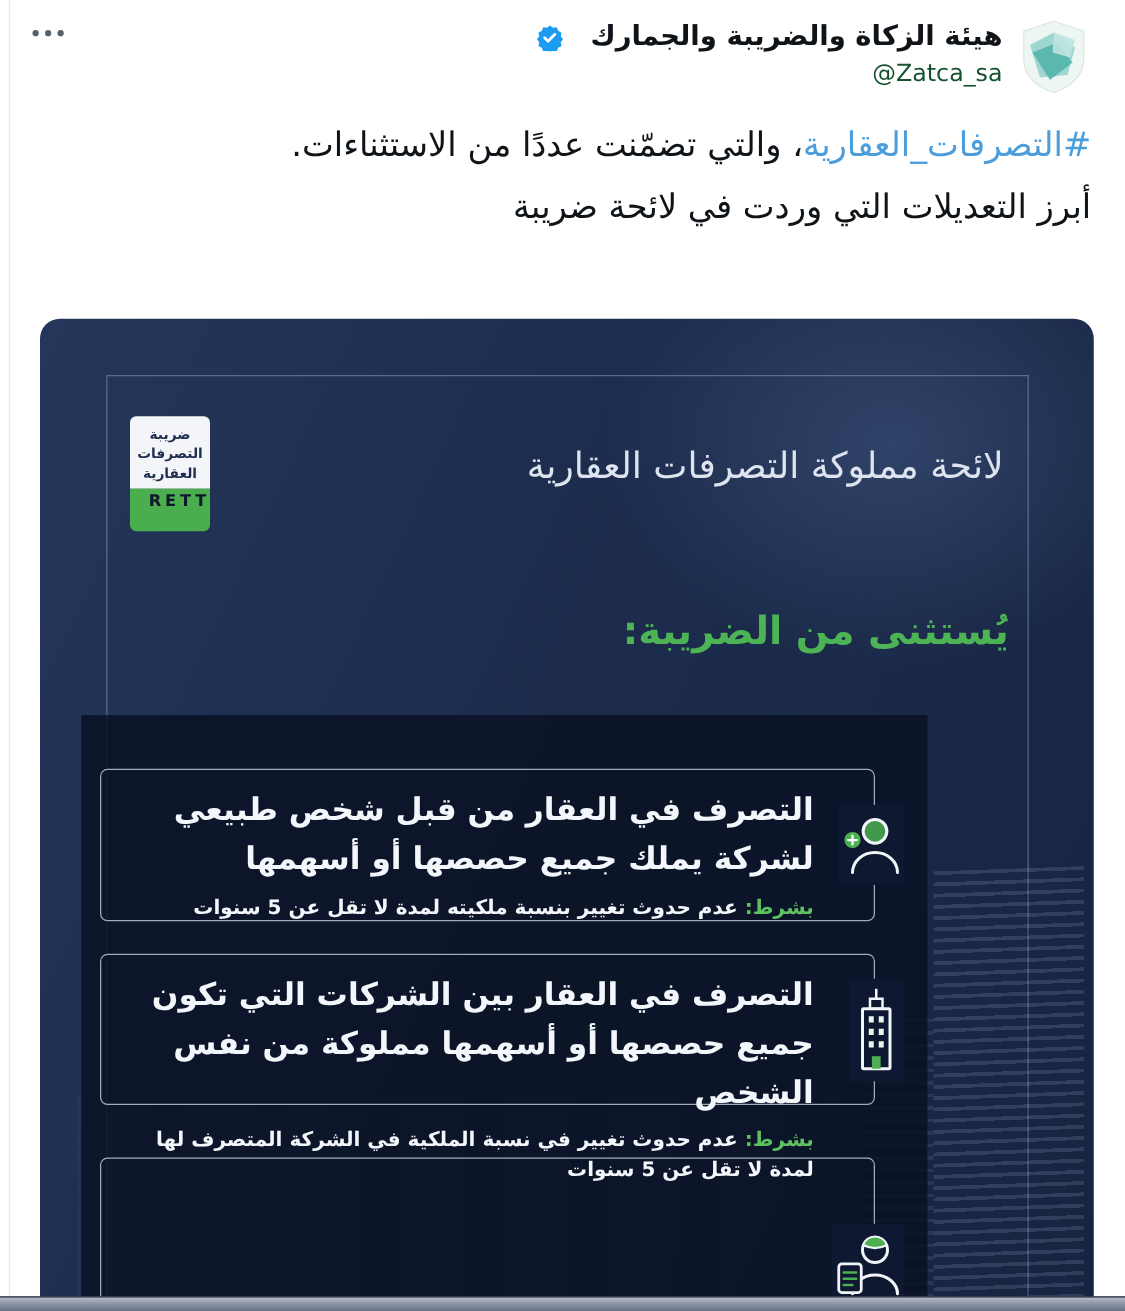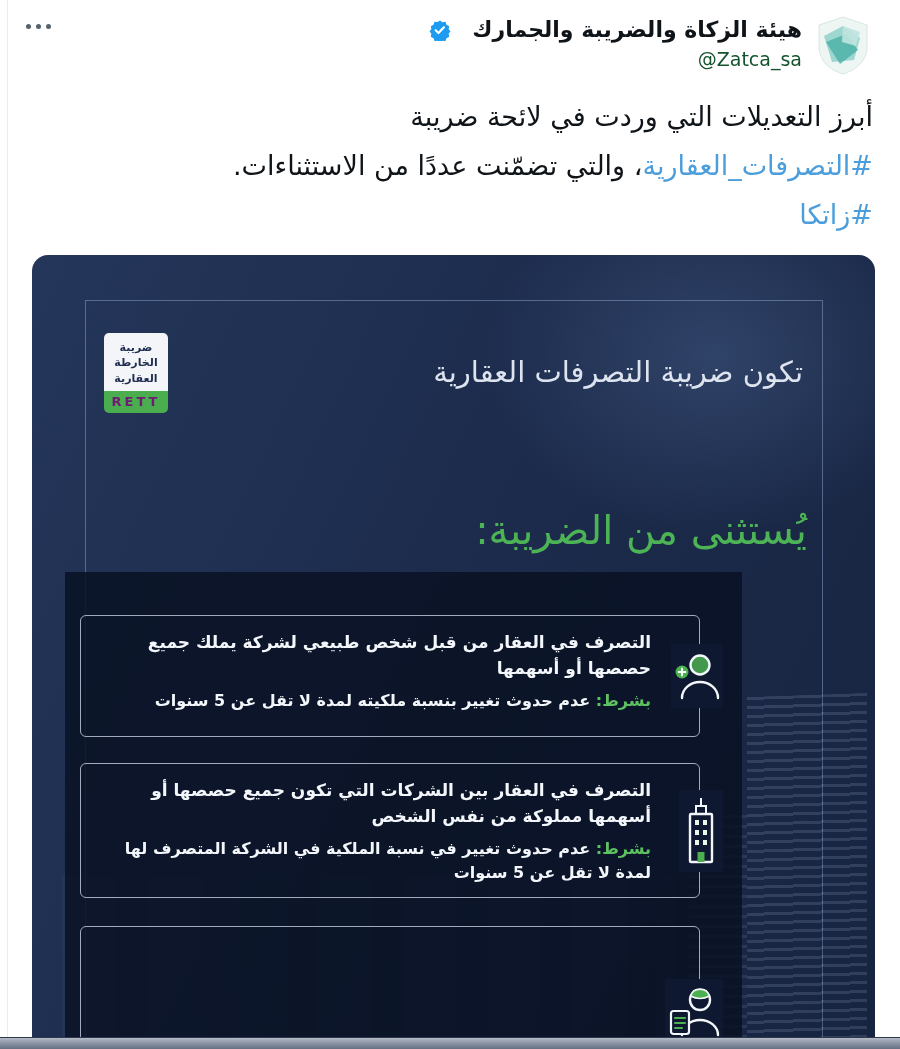--- a/index.html
+++ b/index.html
@@ -42,40 +42,40 @@
   .bldg.b2{right:128px;top:560px;width:58px;height:240px;
     background:repeating-linear-gradient(180deg,rgba(140,160,195,0.22) 0 3px,rgba(25,40,70,0.2) 3px 10px);}
   .bldg.b3{left:30px;top:620px;right:200px;height:180px;opacity:.25;
     background:repeating-linear-gradient(90deg,rgba(110,135,180,0.25) 0 55px,rgba(0,0,0,0) 55px 85px);}
   .frame{position:absolute;left:53px;right:52px;top:45px;height:940px;
     border:1px solid rgba(130,155,195,0.55);border-bottom:none;}
 
   .rett-logo{position:absolute;top:78px;left:72px;width:64px;}
   .rett-box{background:#f3f5f8;border-radius:5px 5px 0 0;padding:7px 2px 5px;text-align:center;
     color:#1e2d50;font-weight:bold;font-size:11px;line-height:1.4;}
-  .rett-badge{background:#4aad4e;border-radius:0 0 5px 5px;color:#701a75;text-align:center;
-    font-weight:bold;font-size:13px;letter-spacing:3px;padding:3px 0 4px;}
+  .rett-badge{background:#4aad4e;border-radius:0 0 5px 5px;color:#0f172a;text-align:right;
+    font-weight:bold;font-size:13px;letter-spacing:3px;padding:3px 0 16px;}
 
   .title-block{position:absolute;top:90px;right:72px;direction:rtl;text-align:right;}
   .info-title{font-size:36px;font-weight:bold;color:#ffffff;line-height:1.3;}
   .info-subtitle{font-size:29px;color:#dde4ef;margin-top:9px;line-height:1.3;}
 
-  .section-heading{position:absolute;top:252px;right:68px;direction:rtl;
-    font-size:40px;font-weight:normal;color:#4db456;}
+  .section-heading{position:absolute;top:232px;right:68px;direction:rtl;
+    font-size:31px;font-weight:bold;color:#4db456;}
 
   .panel{position:absolute;top:317px;left:33px;width:677px;height:477px;
     background:rgba(9,17,35,0.86);}
 
   .card{position:absolute;left:15px;right:42px;box-sizing:border-box;
     border:1px solid rgba(212,222,238,0.75);border-radius:6px;
     direction:rtl;color:#f3f6fa;padding:13px 48px 11px 14px;}
   .card.c1{top:43px;height:122px;}
-  .card.c2{top:191px;height:135px;}
+  .card.c2{top:191px;height:121px;}
   .card.c3{top:354px;height:172px;}
-  .card-main{font-size:17px;font-weight:bold;line-height:1.55;text-align:right;}
+  .card-main{font-size:25px;font-weight:bold;line-height:1.55;text-align:right;}
   .card-cond{font-size:16px;font-weight:bold;line-height:1.5;margin-top:7px;text-align:right;}
   .cond-label{color:#5dc161;}
   .icon-plate{position:absolute;right:-24px;top:50%;transform:translateY(-50%);
     background:#0e1830;padding:6px 3px;display:flex;justify-content:center;align-items:center;}
 
   .bottom-strip{position:absolute;left:0;top:1037px;width:900px;height:12px;box-sizing:border-box;
     border-top:1px solid rgba(25,35,55,0.75);
     background:linear-gradient(180deg,#b4bbc7 0%,#8d96a6 45%,#657084 100%);}
 </style>
 </head>
@@ -103,41 +103,40 @@
     <span class="author-name">هيئة الزكاة والضريبة والجمارك</span>
     <svg class="verified" viewBox="0 0 24 24">
       <path d="M12 1.5l2.6 2 3.3-.4 1.2 3.1 3 1.6-.7 3.2 2 2.6-2 2.6.7 3.2-3 1.6-1.2 3.1-3.3-.4-2.6 2-2.6-2-3.3.4-1.2-3.1-3-1.6.7-3.2-2-2.6 2-2.6-.7-3.2 3-1.6L6.1 3l3.3.4z" fill="#1d9bf0"></path>
       <path d="M7.3 12.3l3 3 6-6.2" fill="none" stroke="#fff" stroke-width="2.4" stroke-linecap="round" stroke-linejoin="round"></path>
     </svg>
   </div>
   <div class="author-handle">@Zatca_sa</div>
 </div>
 
 <div class="tweet-body">
+  <div><span class="hashtag">#التصرفات_العقارية</span><span>، والتي تضمّنت عددًا من الاستثناءات.</span></div>
   <div>أبرز التعديلات التي وردت في لائحة ضريبة</div>
-  <div><span class="hashtag">#التصرفات_العقارية</span><span>، والتي تضمّنت عددًا من الاستثناءات.</span></div>
-  <div><span class="hashtag">#زاتكا</span></div>
 </div>
 
 <div class="media">
   <div class="glow"></div>
   <div class="bldg b3"></div>
   <div class="frame"></div>
 
   <div class="rett-logo">
     <div class="rett-box">
       <div>ضريبة</div>
-      <div>الخارطة</div>
+      <div>التصرفات</div>
       <div>العقارية</div>
     </div>
     <div class="rett-badge">RETT</div>
   </div>
 
   <div class="title-block">
-    <div class="info-subtitle">تكون ضريبة التصرفات العقارية</div>
+    <div class="info-subtitle">لائحة مملوكة التصرفات العقارية</div>
   </div>
 
   <div class="section-heading">يُستثنى من الضريبة:</div>
 
   <div class="bldg b1"></div>
   <div class="bldg b2"></div>
 
   <div class="panel">
 
     <div class="card c1">

